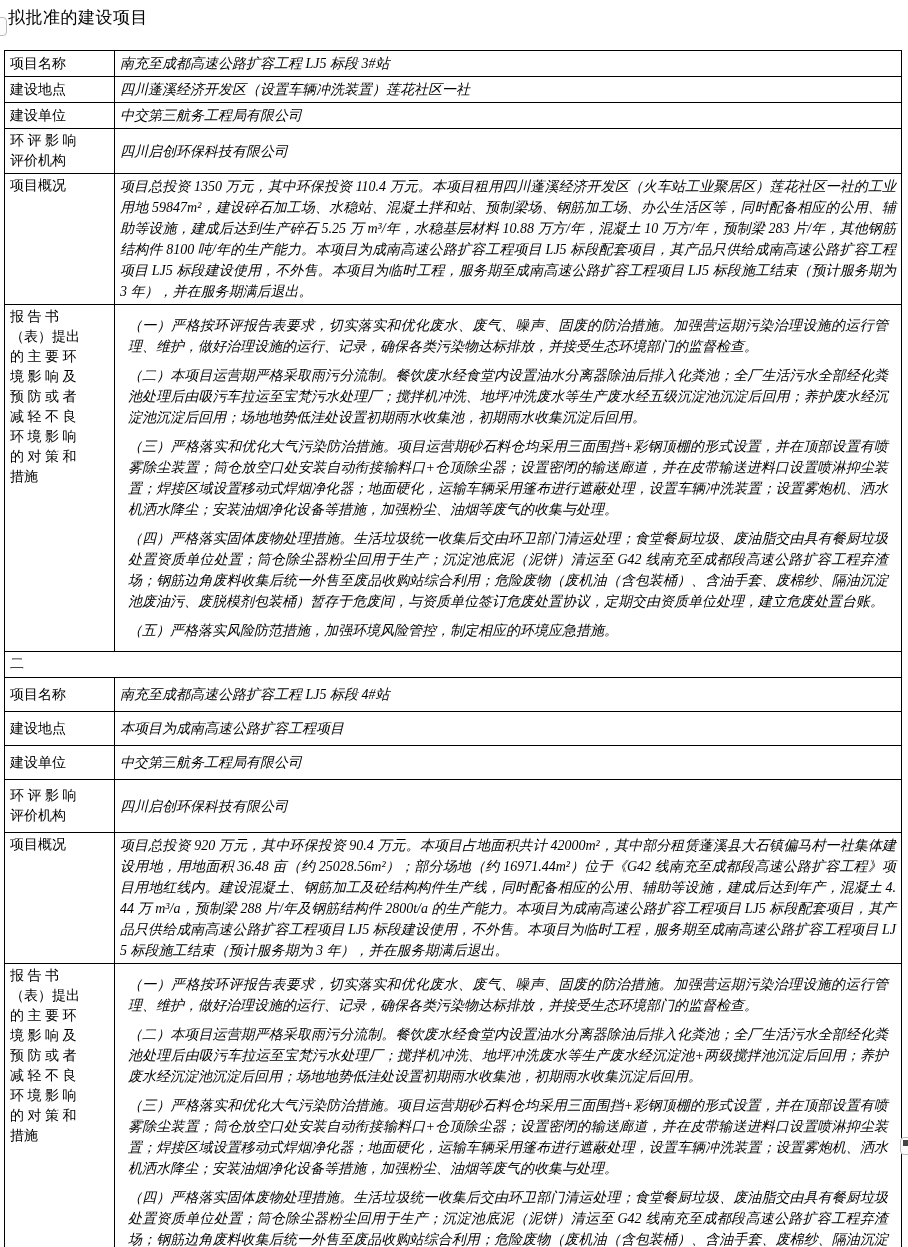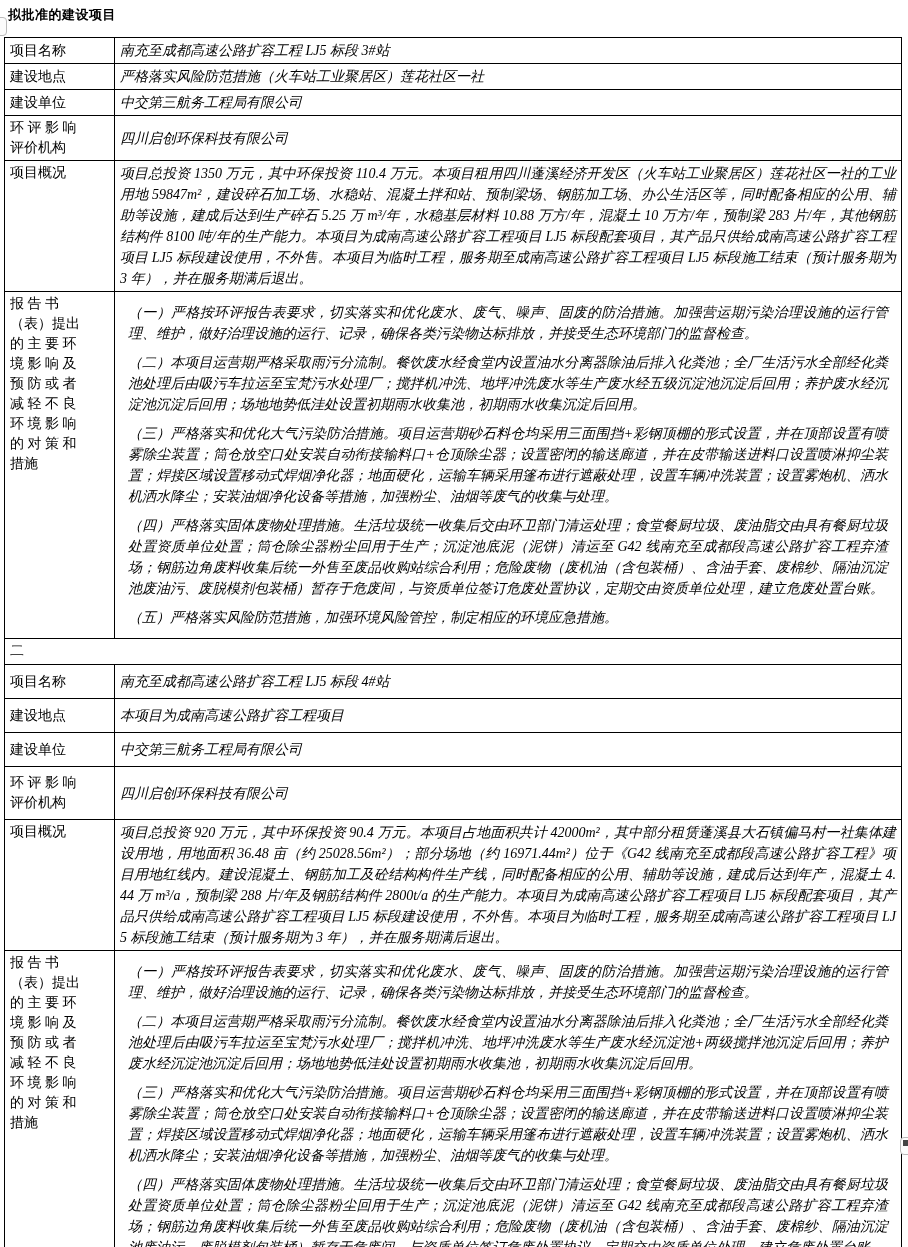--- a/index.html
+++ b/index.html
@@ -7,23 +7,23 @@
     margin: 0; padding: 0;
     width: 908px; height: 1247px;
     background: #ffffff;
     font-family: "Liberation Serif", "DejaVu Serif", serif;
     color: #000;
     overflow: hidden;
     position: relative;
   }
   .page { position: relative; width: 908px; height: 1247px; }
   h1.doc-title {
-    font-size: 13px;
-    font-weight: bold;
-    margin: 6px 0 13px 8px;
+    font-size: 17px;
+    font-weight: normal;
+    margin: 6px 0 21px 8px;
     letter-spacing: 0.5px;
   }
   table.doc-table {
     border-collapse: collapse;
     margin-left: 4px;
     width: 898px;
     table-layout: fixed;
   }
   td {
     border: 1px solid #000;
@@ -106,21 +106,21 @@
 
   <table class="doc-table">
 
     <tbody class="sec1">
       <tr class="simple r-name">
         <td class="label">项目名称</td>
         <td class="content">南充至成都高速公路扩容工程 LJ5 标段 3#站</td>
       </tr>
       <tr class="simple r-loc">
         <td class="label">建设地点</td>
-        <td class="content">严格落实风险防范措施（火车站工业聚居区）莲花社区一社</td>
+        <td class="content">四川蓬溪经济开发区（设置车辆冲洗装置）莲花社区一社</td>
       </tr>
       <tr class="simple r-builder">
         <td class="label">建设单位</td>
         <td class="content">中交第三航务工程局有限公司</td>
       </tr>
       <tr class="simple r-eia">
         <td class="label">环 评 影 响
 评价机构</td>
         <td class="content">四川启创环保科技有限公司</td>
       </tr>

